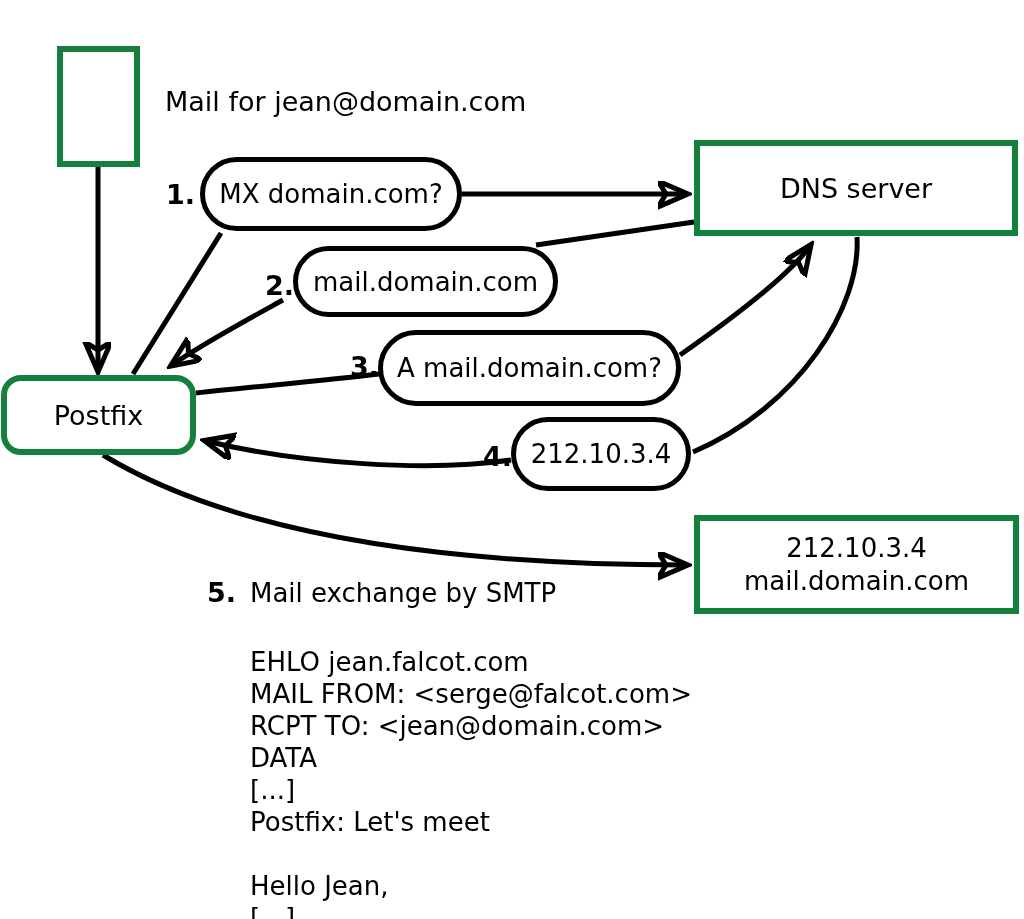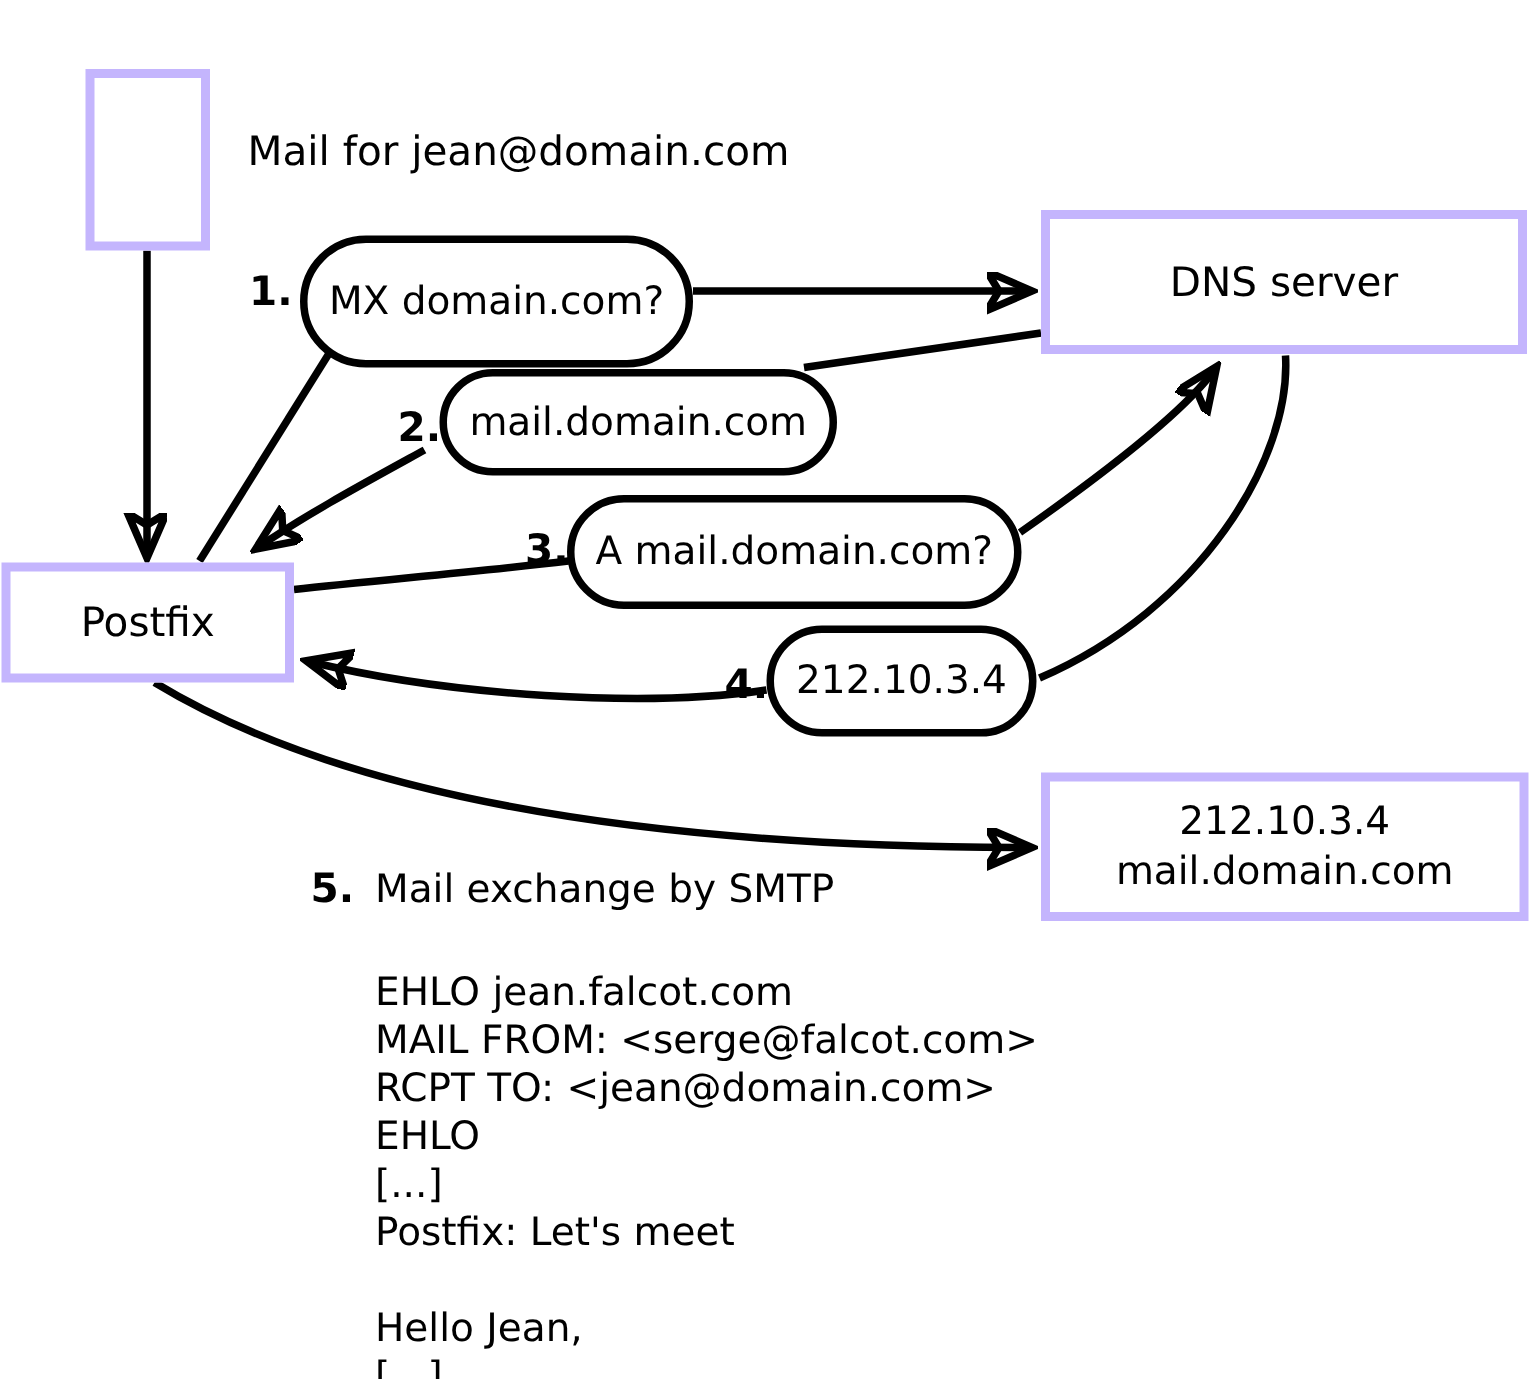--- a/index.html
+++ b/index.html
@@ -14,21 +14,21 @@
     margin-top: 44px;
   }
   #arrows {
     position: absolute;
     left: 0; top: 0;
     width: 1024px; height: 919px;
   }
   #arrows path { stroke: #000000; stroke-width: 5; fill: none; }
   .box {
     position: absolute;
-    border: 6px solid #c4b5fd;
+    border: 6px solid #15803d;
     background: #ffffff;
     box-sizing: border-box;
     display: flex;
     align-items: center;
     justify-content: center;
     font-size: 27px;
   }
   .box.multiline {
     flex-direction: column;
     font-size: 26px;
@@ -90,35 +90,35 @@
     <path d="M 680 311 C 737 271, 791 229, 810 202" marker-end="url(#ah)"></path>
     <path d="M 857 193 C 861 262, 800 362, 693 408"></path>
     <path d="M 511 416 C 430 428, 300 420, 206 397" marker-end="url(#ah)"></path>
     <path d="M 103 411 C 225 485, 420 521, 686 521" marker-end="url(#ah)"></path>
   </svg>
 
   <div class="box" style="left:57px; top:2px; width:83px; height:121px;"></div>
 
   <div class="label" style="left:165px; top:42px;">Mail for jean@domain.com</div>
 
-  <div class="box" style="left:1px; top:331px; width:195px; height:80px;">
+  <div class="box" style="left:1px; top:331px; width:195px; height:80px;border-radius:20px;">
     <span>Postfix</span>
   </div>
 
   <div class="box" style="left:694px; top:96px; width:324px; height:96px;">
     <span>DNS server</span>
   </div>
 
   <div class="box multiline" style="left:694px; top:471px; width:325px; height:99px;">
     <span>212.10.3.4</span>
     <span>mail.domain.com</span>
   </div>
 
   <div class="stepnum" style="left:166px; top:135px;">1.</div>
-  <div class="pill" style="left:200px; top:113px; width:262px; height:88px;">
+  <div class="pill" style="left:200px; top:113px; width:262px; height:74px;">
     <span>MX domain.com?</span>
   </div>
 
   <div class="stepnum" style="left:265px; top:226px;">2.</div>
   <div class="pill" style="left:293px; top:202px; width:265px; height:71px;">
     <span>mail.domain.com</span>
   </div>
 
   <div class="stepnum" style="left:350px; top:307px;">3.</div>
   <div class="pill" style="left:378px; top:286px; width:303px; height:76px;text-align:center;">
@@ -130,21 +130,21 @@
     <span>212.10.3.4</span>
   </div>
 
   <div class="stepnum" style="left:207px; top:533px;">5.</div>
   <div class="label step5" style="left:250px; top:534px;">Mail exchange by SMTP</div>
 
   <div id="smtp-block">
     <div class="smtp-line">EHLO jean.falcot.com</div>
     <div class="smtp-line">MAIL FROM: &lt;serge@falcot.com&gt;</div>
     <div class="smtp-line">RCPT TO: &lt;jean@domain.com&gt;</div>
-    <div class="smtp-line">EHLO</div>
+    <div class="smtp-line">DATA</div>
     <div class="smtp-line">[...]</div>
     <div class="smtp-line">Postfix: Let's meet</div>
     <div class="smtp-line"></div>
     <div class="smtp-line">Hello Jean,</div>
     <div class="smtp-line">[...]</div>
     <div class="smtp-line">.</div>
   </div>
 
 </div>
 

